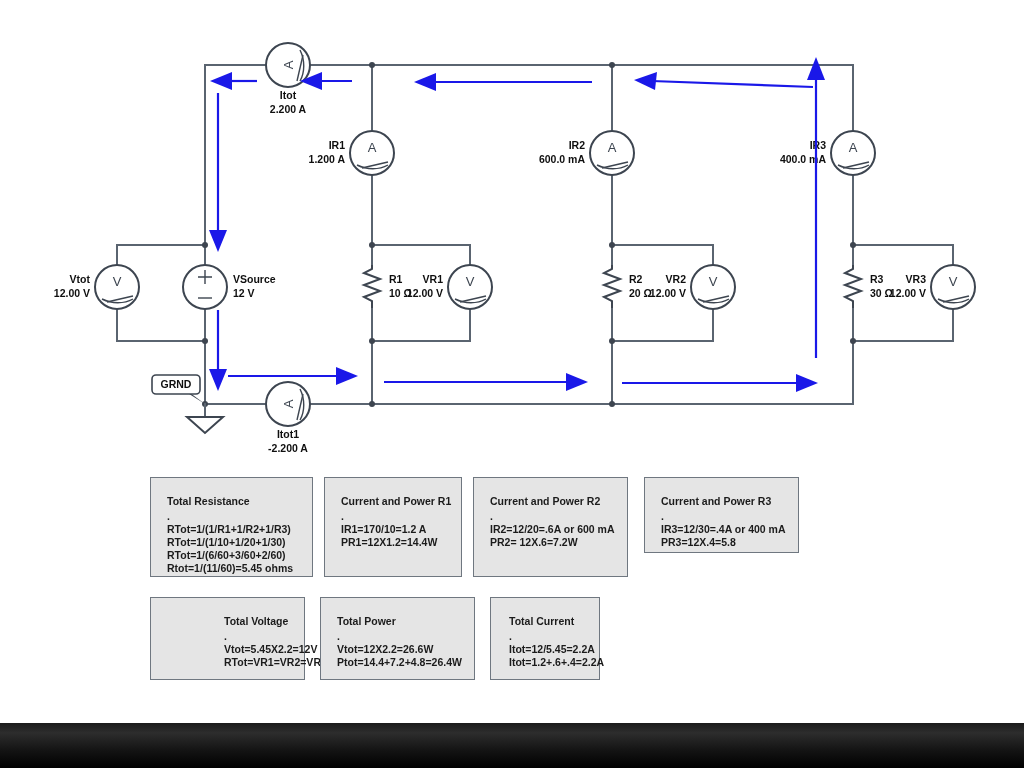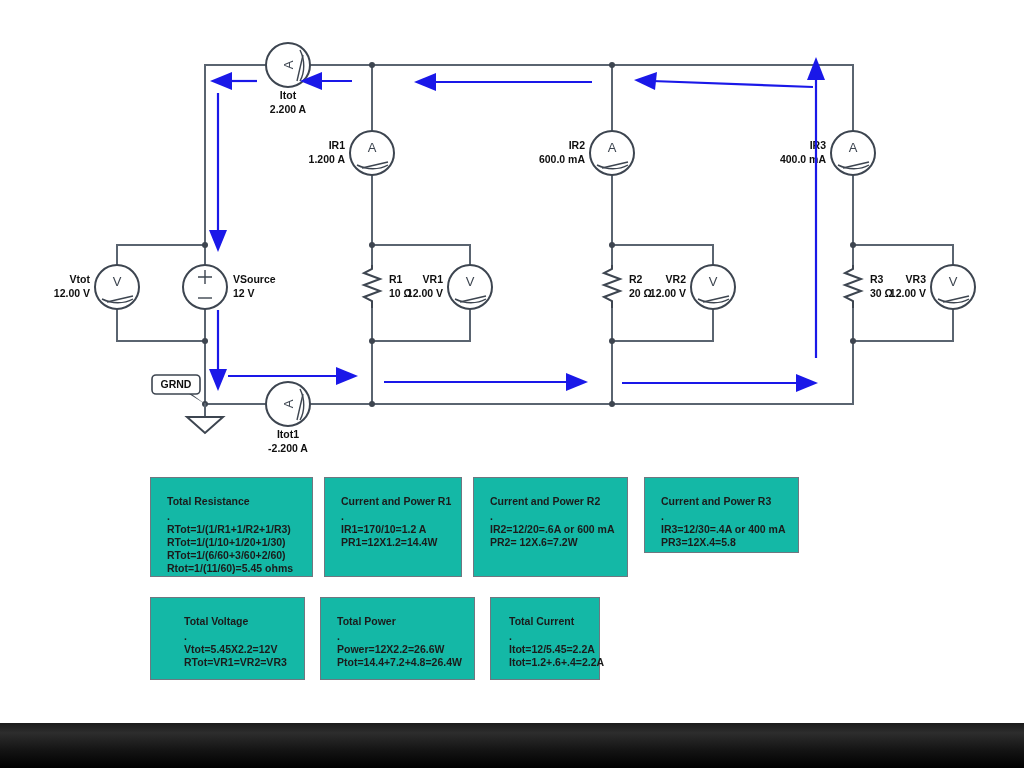--- a/index.html
+++ b/index.html
@@ -20,21 +20,21 @@
   .node{fill:#3d4550;}
   .arw{stroke:#1a18e8;stroke-width:2.2;fill:none;}
   .arwhead{fill:#1a18e8;}
   .lbl{font-family:"Liberation Sans",sans-serif;font-size:10.5px;font-weight:bold;fill:#0f0f0f;}
   .meterA{font-family:"Liberation Sans",sans-serif;font-size:13px;fill:#3d4550;font-weight:normal;}
 
   
   .tbox{
     position:absolute;
     border:1.5px solid #6f7780;
-    background:#14b8a6;
+    background:#e5e5e5;
     box-sizing:border-box;
   }
   .tbox .th{
     font-size:10.5px;font-weight:bold;color:#1b1b1b;
     margin:0 0 2px 0;line-height:14px;
   }
   .tbox .tl{
     font-size:10.5px;font-weight:bold;color:#1b1b1b;
     line-height:13px;white-space:nowrap;
   }
@@ -302,34 +302,34 @@
 
 <div class="tbox" style="left:644px;top:477px;width:155px;height:76px;">
   <div class="inner">
     <div class="th">Current and Power R3</div>
     <div class="tl">.</div>
     <div class="tl">IR3=12/30=.4A or 400 mA</div>
     <div class="tl">PR3=12X.4=5.8</div>
   </div>
 </div>
 
-<div class="tbox" style="left:150px;top:597px;width:155px;height:83px;">
+<div class="tbox" style="left:150px;top:597px;width:155px;height:83px;padding-left:40px;">
   <div class="inner" style="padding-left:33px;">
     <div class="th">Total Voltage</div>
     <div class="tl">.</div>
     <div class="tl">Vtot=5.45X2.2=12V</div>
     <div class="tl">RTot=VR1=VR2=VR3</div>
   </div>
 </div>
 
 <div class="tbox" style="left:320px;top:597px;width:155px;height:83px;">
   <div class="inner" style="padding-left:16px;">
     <div class="th">Total Power</div>
     <div class="tl">.</div>
-    <div class="tl">Power=12X2.2=26.6W</div>
+    <div class="tl">Vtot=12X2.2=26.6W</div>
     <div class="tl">Ptot=14.4+7.2+4.8=26.4W</div>
   </div>
 </div>
 
 <div class="tbox" style="left:490px;top:597px;width:110px;height:83px;">
   <div class="inner" style="padding-left:18px;">
     <div class="th">Total Current</div>
     <div class="tl">.</div>
     <div class="tl">Itot=12/5.45=2.2A</div>
     <div class="tl">Itot=1.2+.6+.4=2.2A</div>

